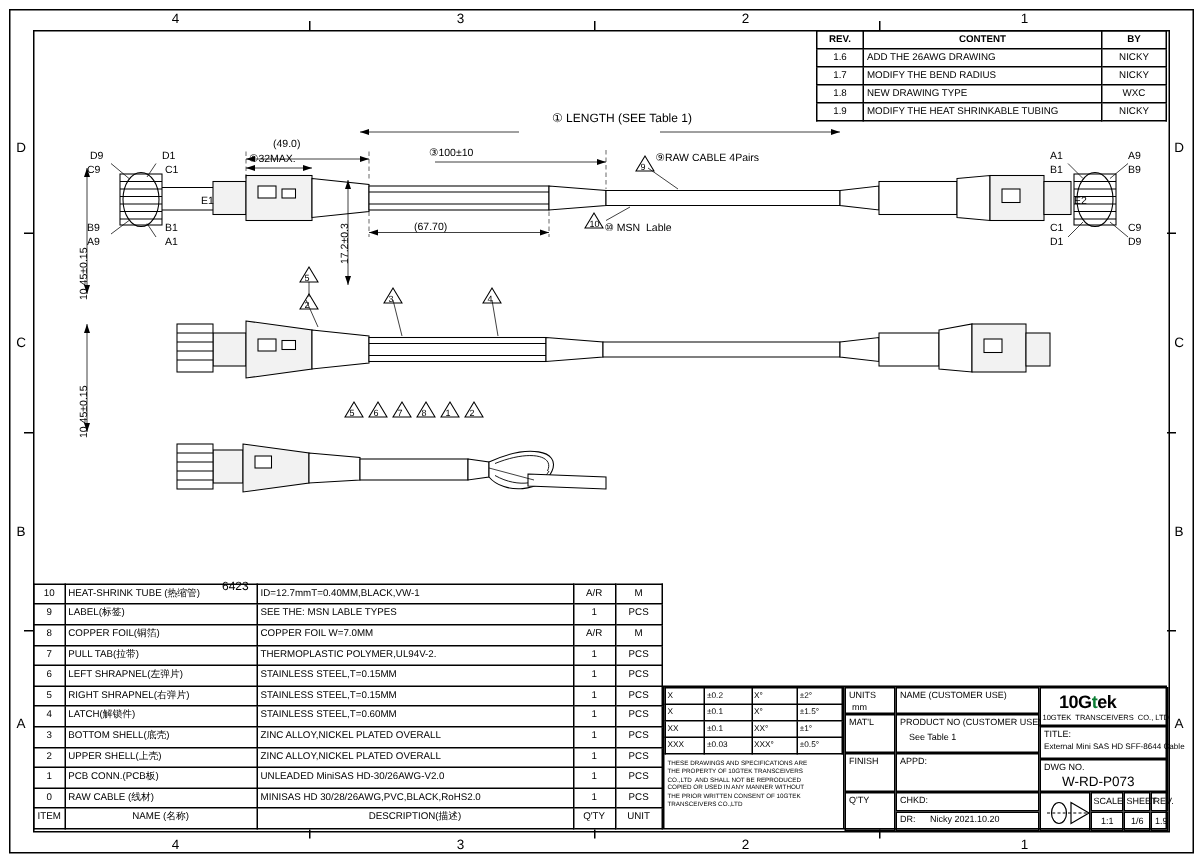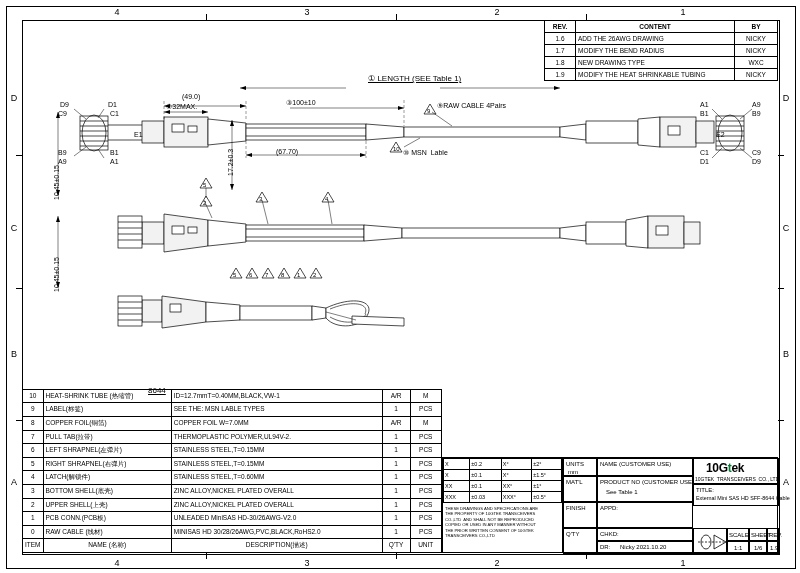--- a/index.html
+++ b/index.html
@@ -7,21 +7,21 @@
   #sheet{position:relative;width:800px;height:573px;overflow:hidden;background:#fff;}
 
   
   .frame-outer{position:absolute;left:6px;top:6px;width:788px;height:561px;border:1px solid #000;}
   .frame-inner{position:absolute;left:22px;top:20px;width:756px;height:533px;border:1.4px solid #000;}
 
   
   .zone-lbl{position:absolute;font-size:9px;text-align:center;line-height:12px;}
   .tick{position:absolute;background:#000;}
   .t{position:absolute;font-size:7px;line-height:9px;white-space:pre;}
-  .t8{font-size:8px;text-decoration:underline;}
+  .t8{font-size:8px;}
   .t6{font-size:6px;line-height:8px;}
   .box{position:absolute;border:1px solid #000;box-sizing:border-box;}
 
   
   #revtable{position:absolute;right:22px;top:20px;width:234px;border-collapse:collapse;font-size:6.5px;}
   #revtable td,#revtable th{border:1px solid #000;padding:0 2px;height:11px;line-height:11px;}
   #revtable th{font-weight:bold;text-align:center;}
   .rv-num{width:26px;text-align:center;}
   .rv-by{width:38px;text-align:center;}
 
@@ -301,21 +301,21 @@
   <div class="t t8" style="left:368px;top:74px;">① LENGTH (SEE Table 1)</div>
   <div class="t" style="left:182px;top:92px;">(49.0)</div>
   <div class="t" style="left:166px;top:102px;">②32MAX.</div>
   <div class="t" style="left:286px;top:98px;">③100±10</div>
   <div class="t" style="left:437px;top:101px;">⑨RAW CABLE 4Pairs</div>
   <div class="t" style="left:276px;top:147px;">(67.70)</div>
   <div class="t" style="left:403px;top:148px;">⑩ MSN  Lable</div>
   <div class="t" style="left:226px;top:176px;transform:rotate(-90deg);transform-origin:0 0;">17.2±0.3</div>
   <div class="t" style="left:52px;top:200px;transform:rotate(-90deg);transform-origin:0 0;">10.45±0.15</div>
   <div class="t" style="left:52px;top:292px;transform:rotate(-90deg);transform-origin:0 0;">10.45±0.15</div>
-  <div class="t t8" style="left:148px;top:386px;">8644</div>
+  <div class="t t8" style="left:148px;top:386px;">6423</div>
 
   <div class="t" style="left:60px;top:100px;">D9</div>
   <div class="t" style="left:58px;top:109px;">C9</div>
   <div class="t" style="left:108px;top:100px;">D1</div>
   <div class="t" style="left:110px;top:109px;">C1</div>
   <div class="t" style="left:58px;top:148px;">B9</div>
   <div class="t" style="left:58px;top:157px;">A9</div>
   <div class="t" style="left:110px;top:148px;">B1</div>
   <div class="t" style="left:110px;top:157px;">A1</div>
 
@@ -502,20 +502,24 @@
     </div>
 
     <div class="box" style="left:250px;top:0;width:86px;height:26px;">
       <span class="logo" style="position:absolute;left:12px;top:2px;">10G<span class="g">t</span>ek</span>
       <span class="t t6" style="left:1px;top:16px;font-size:5px;">10GTEK  TRANSCEIVERS  CO., LTD</span>
     </div>
     <div class="box" style="left:250px;top:26px;width:86px;height:22px;">
       <span class="t t6" style="left:2px;top:1px;">TITLE:</span>
       <span class="t t6" style="left:2px;top:9px;font-size:5.4px;">External Mini SAS HD SFF-8644 Cable</span>
     </div>
+    <div class="box" style="left:250px;top:48px;width:86px;height:22px;">
+      <span class="t t6" style="left:2px;top:1px;">DWG NO.</span>
+      <span class="t t8" style="left:14px;top:10px;font-size:9px;">W-RD-P073</span>
+    </div>
     <div class="box" style="left:284px;top:70px;width:22px;height:13px;">
       <span class="t t6" style="left:1px;top:2px;">SCALE</span>
     </div>
     <div class="box" style="left:306px;top:70px;width:18px;height:13px;">
       <span class="t t6" style="left:1px;top:2px;">SHEET</span>
     </div>
     <div class="box" style="left:324px;top:70px;width:12px;height:13px;">
       <span class="t t6" style="left:1px;top:2px;">REV.</span>
     </div>
     <div class="box" style="left:284px;top:83px;width:22px;height:13px;">

